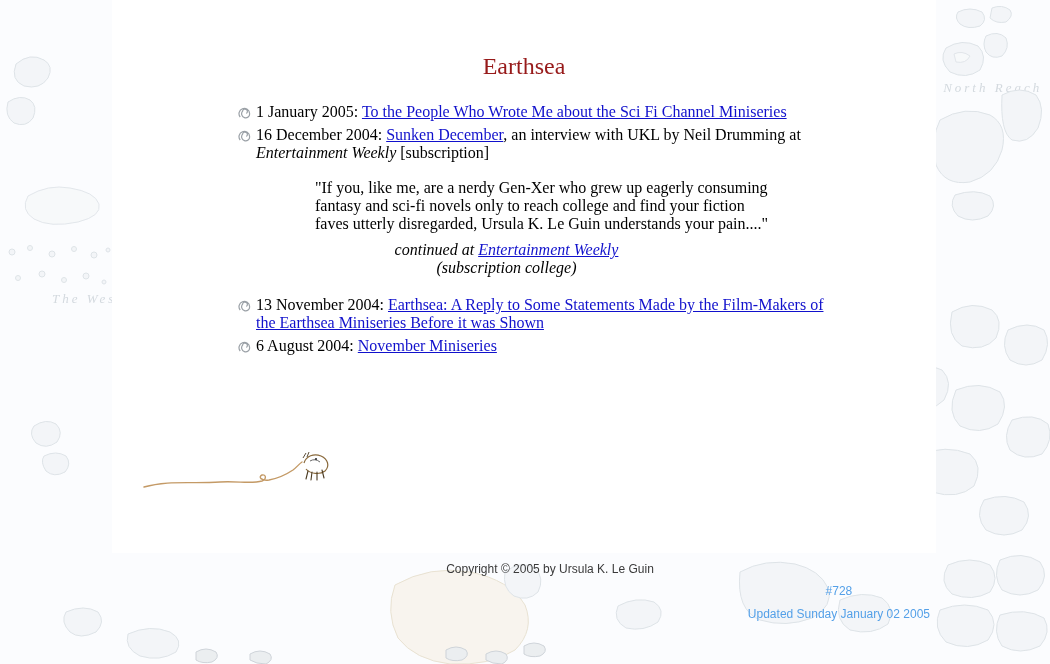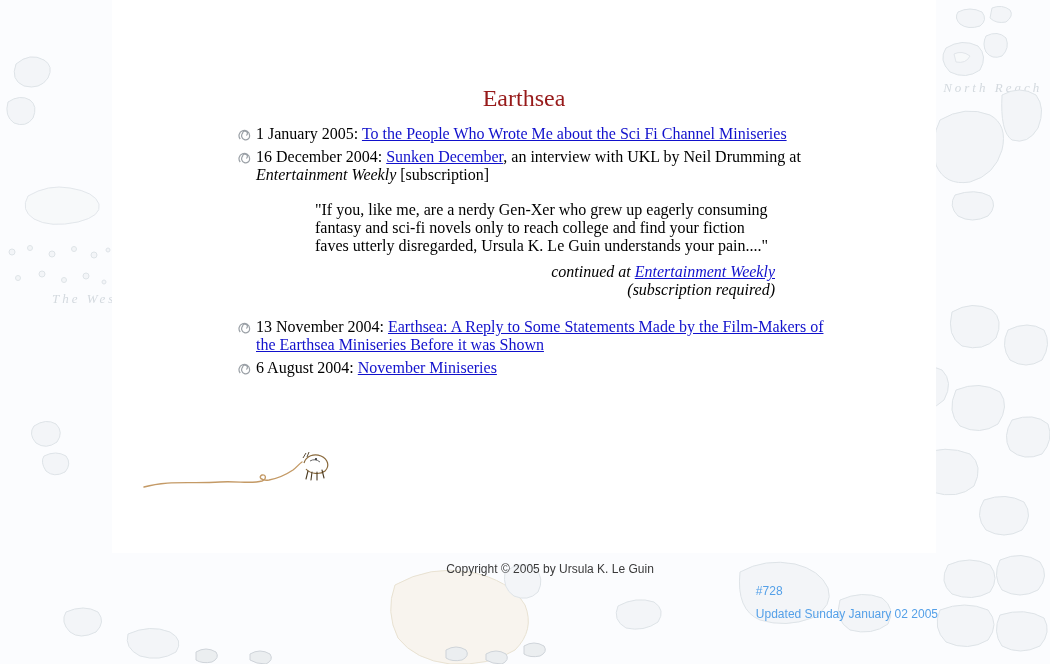--- a/index.html
+++ b/index.html
@@ -16,56 +16,56 @@
   .island-tan { fill: #f5efe3; stroke: #ddd2b8; stroke-width: 1; opacity: .75; }
   .island-dark { fill: #e8ebee; stroke: #c6ccd2; stroke-width: 1; }
   .map-label { fill: #ccd3d9; font-family: "Liberation Serif", serif; font-style: italic; font-size: 13px; letter-spacing: 3px; }
   
   .content-box {
     position: absolute; left: 112px; top: 0;
     width: 824px; height: 553px;
     background: #ffffff; z-index: 1;
   }
   .page-title {
-    margin: 0; padding-top: 85px;
+    margin: 0; padding-top: 53px;
     text-align: center;
     font-size: 24px; font-weight: normal;
     color: var(--color-title, #971a1a);
   }
-  .news-list { margin: 13px 0 0 126px; width: 593px; }
+  .news-list { margin: 23px 0 0 126px; width: 593px; }
   .news-item {
     position: relative; padding-left: 18px;
     margin: 0 0 5px 0;
     font-size: 16px; line-height: 18px; color: #000;
   }
   .bullet { position: absolute; left: 0; top: 2px; width: 13px; height: 13px; }
   a.news-link { color: var(--color-link, #1111cc); text-decoration: underline; cursor: pointer; }
   .quote-block {
     margin: 17px 0 8px 77px; width: 470px;
     font-size: 16px; line-height: 18px; color: #000;
   }
   .quote-line { display: block; }
   .quote-continued {
-    width: 537px; text-align: right;
+    width: 537px; text-align: center;
     font-style: italic; font-size: 16px; line-height: 18px;
     margin: 0 0 19px 0;
   }
   .quote-continued .line { display: block; }
   .em-text { font-style: italic; }
   .sketch { position: absolute; left: 28px; top: 450px; width: 215px; height: 44px; }
   
   .footer-copyright {
     position: absolute; left: 0; top: 562px; width: 1050px;
     text-align: center; z-index: 1;
     font-family: "Liberation Sans", sans-serif;
     font-size: 12px; color: #3a3a3a; padding-left: 25px;
   }
   .footer-meta {
-    position: absolute; right: 112px; top: 584px; z-index: 1;
-    text-align: left;
+    position: absolute; right: 120px; top: 584px; z-index: 1;
+    text-align: center;
     font-family: "Liberation Sans", sans-serif;
     font-size: 12px; color: var(--color-footer-accent, #54a0e8);
   }
   .footer-meta .page-id { display: block; margin-bottom: 9px; }
   .footer-meta .updated { display: block; }
 </style>
 </head>
 <body>
 
 <svg class="map-bg" viewBox="0 0 1050 664" xmlns="http://www.w3.org/2000/svg">
@@ -153,21 +153,21 @@
     <div class="quote-block">
       <span class="quote-line">"If you, like me, are a nerdy Gen-Xer who grew up eagerly consuming</span>
       <span class="quote-line">fantasy and sci-fi novels only to reach college and find your fiction</span>
       <span class="quote-line">faves utterly disregarded, Ursula K. Le Guin understands your pain...."</span>
     </div>
 
     <div class="quote-continued">
       <span class="line">
         <span>continued at </span><a class="news-link" href="#">Entertainment Weekly</a>
       </span>
-      <span class="line">(subscription required)</span>
+      <span class="line">(subscription college)</span>
     </div>
 
     <div class="news-item">
       <span class="bullet">
         <svg width="13" height="13" viewBox="0 0 13 13">
             <path d="M2.2,11 A5.3,5.3 0 1 1 11.6,7.4 A4,4 0 1 1 4.6,5.2 A2.4,2.4 0 1 1 8.4,7.4" fill="none" stroke="#9aa0a6" stroke-width="1.2"></path>
           </svg>
       </span>
       <span>13 November 2004: </span><a class="news-link" href="#">Earthsea: A Reply to Some Statements Made by the Film-Makers of the Earthsea Miniseries Before it was Shown</a>
     </div>

